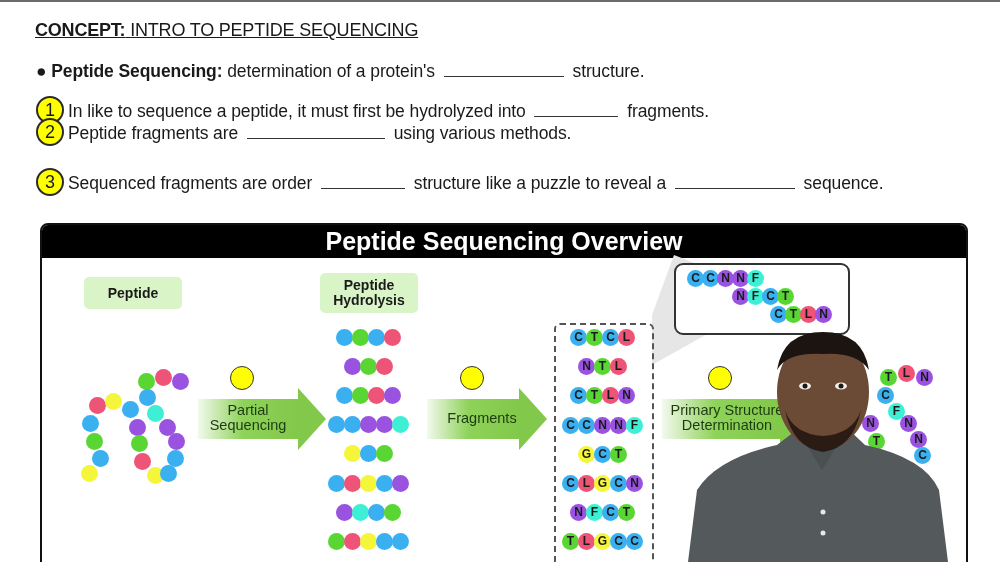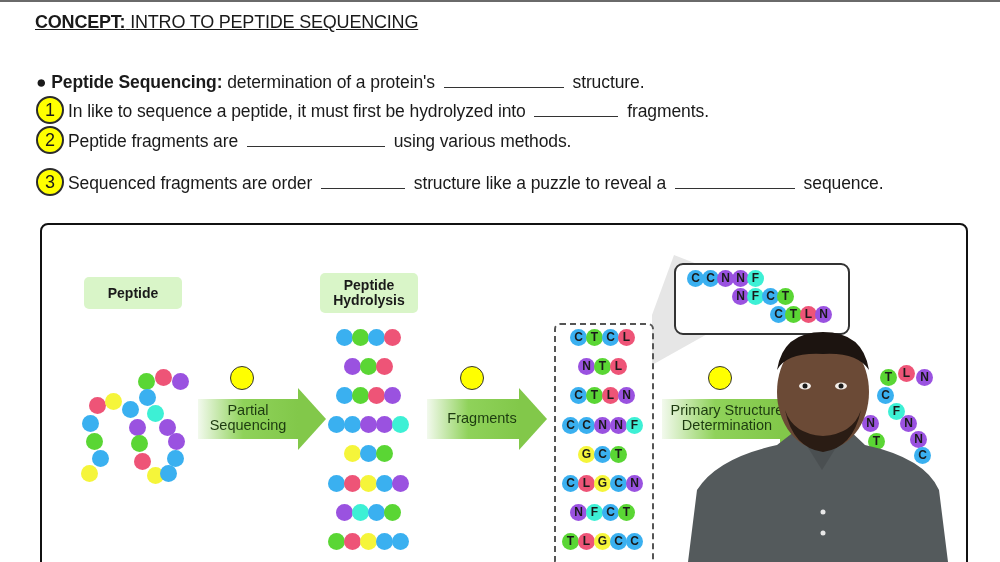--- a/index.html
+++ b/index.html
@@ -1,18 +1,18 @@
 <!DOCTYPE html>
 <html><head>
 <meta charset="utf-8">
 <style>
   html,body{margin:0;padding:0;}
   body{width:1000px;height:562px;position:relative;overflow:hidden;background:#ffffff;font-family:"Liberation Sans",sans-serif;color:#1a1a1a;}
   .topbar{position:absolute;left:0;top:0;width:1000px;height:2px;background:#6a6a6a;}
-  .concept{position:absolute;left:35px;top:12px;font-size:18px;text-decoration:underline;letter-spacing:-0.2px;}
+  .concept{position:absolute;left:35px;top:20px;font-size:18px;text-decoration:underline;letter-spacing:-0.2px;}
   .concept b{font-weight:bold;}
   .line{position:absolute;left:36px;font-size:17.5px;white-space:nowrap;letter-spacing:-0.1px;}
   .line b{font-weight:bold;}
   .blank{display:inline-block;border-bottom:1px solid #333;height:14px;vertical-align:baseline;margin:0 4px;}
   .num{display:inline-block;width:24px;height:24px;border-radius:50%;background:#ffff00;border:2px solid #2b2b2b;text-align:center;line-height:24px;font-size:18px;margin-right:4px;vertical-align:middle;position:relative;top:-2px;}
   .panel{position:absolute;left:40px;top:223px;width:924px;height:345px;border:2px solid #111;border-radius:8px;background:#fff;overflow:hidden;}
   .panel-head{position:absolute;left:0;top:0;width:100%;height:33px;background:#000;color:#fff;text-align:center;font-weight:bold;font-size:25px;line-height:33px;}
   .label-box{position:absolute;background:#d9f5c8;border-radius:5px;font-weight:bold;font-size:14px;text-align:center;color:#1a1a1a;line-height:15px;display:flex;align-items:center;justify-content:center;}
   .ball{position:absolute;width:17px;height:17px;border-radius:50%;font-size:12px;font-weight:bold;text-align:center;line-height:17px;color:#1a1a1a;}
   .c-blue{background:#3ab0f0;}
@@ -33,49 +33,50 @@
 </head>
 <body>
 
 <div class="topbar"></div>
 
 <div class="concept">
   <b>CONCEPT:</b>
   <span>INTRO TO PEPTIDE SEQUENCING</span>
 </div>
 
-<div class="line" style="top:72px;">
+<div class="line" style="top:61px;">
   <span>●</span>
   <b>Peptide Sequencing:</b>
   <span>determination of a protein's</span>
   <span class="blank" style="width:120px;"></span>
   <span>structure.</span>
 </div>
 
 <div class="line" style="top:98px;">
   <span class="num">1</span><span>In like to sequence a peptide, it must first be hydrolyzed into</span>
   <span class="blank" style="width:84px;"></span>
   <span>fragments.</span>
 </div>
 
-<div class="line" style="top:128px;">
+<div class="line" style="top:120px;">
   <span class="num">2</span><span>Peptide fragments are</span>
   <span class="blank" style="width:138px;"></span>
   <span>using various methods.</span>
 </div>
 
 <div class="line" style="top:170px;">
   <span class="num">3</span><span>Sequenced fragments are order</span>
   <span class="blank" style="width:84px;"></span>
   <span>structure like a puzzle to reveal a</span>
   <span class="blank" style="width:120px;"></span>
   <span>sequence.</span>
 </div>
 
 <div class="panel">
+  <div class="panel-head">Peptide Sequencing Overview</div>
 
   <div class="label-box" style="left:42px;top:52px;width:98px;height:32px;">
     <span>Peptide</span>
   </div>
   <div class="label-box" style="left:278px;top:48px;width:98px;height:40px;flex-direction:column;">
     <span>Peptide</span>
     <span>Hydrolysis</span>
   </div>
 
   <div>

